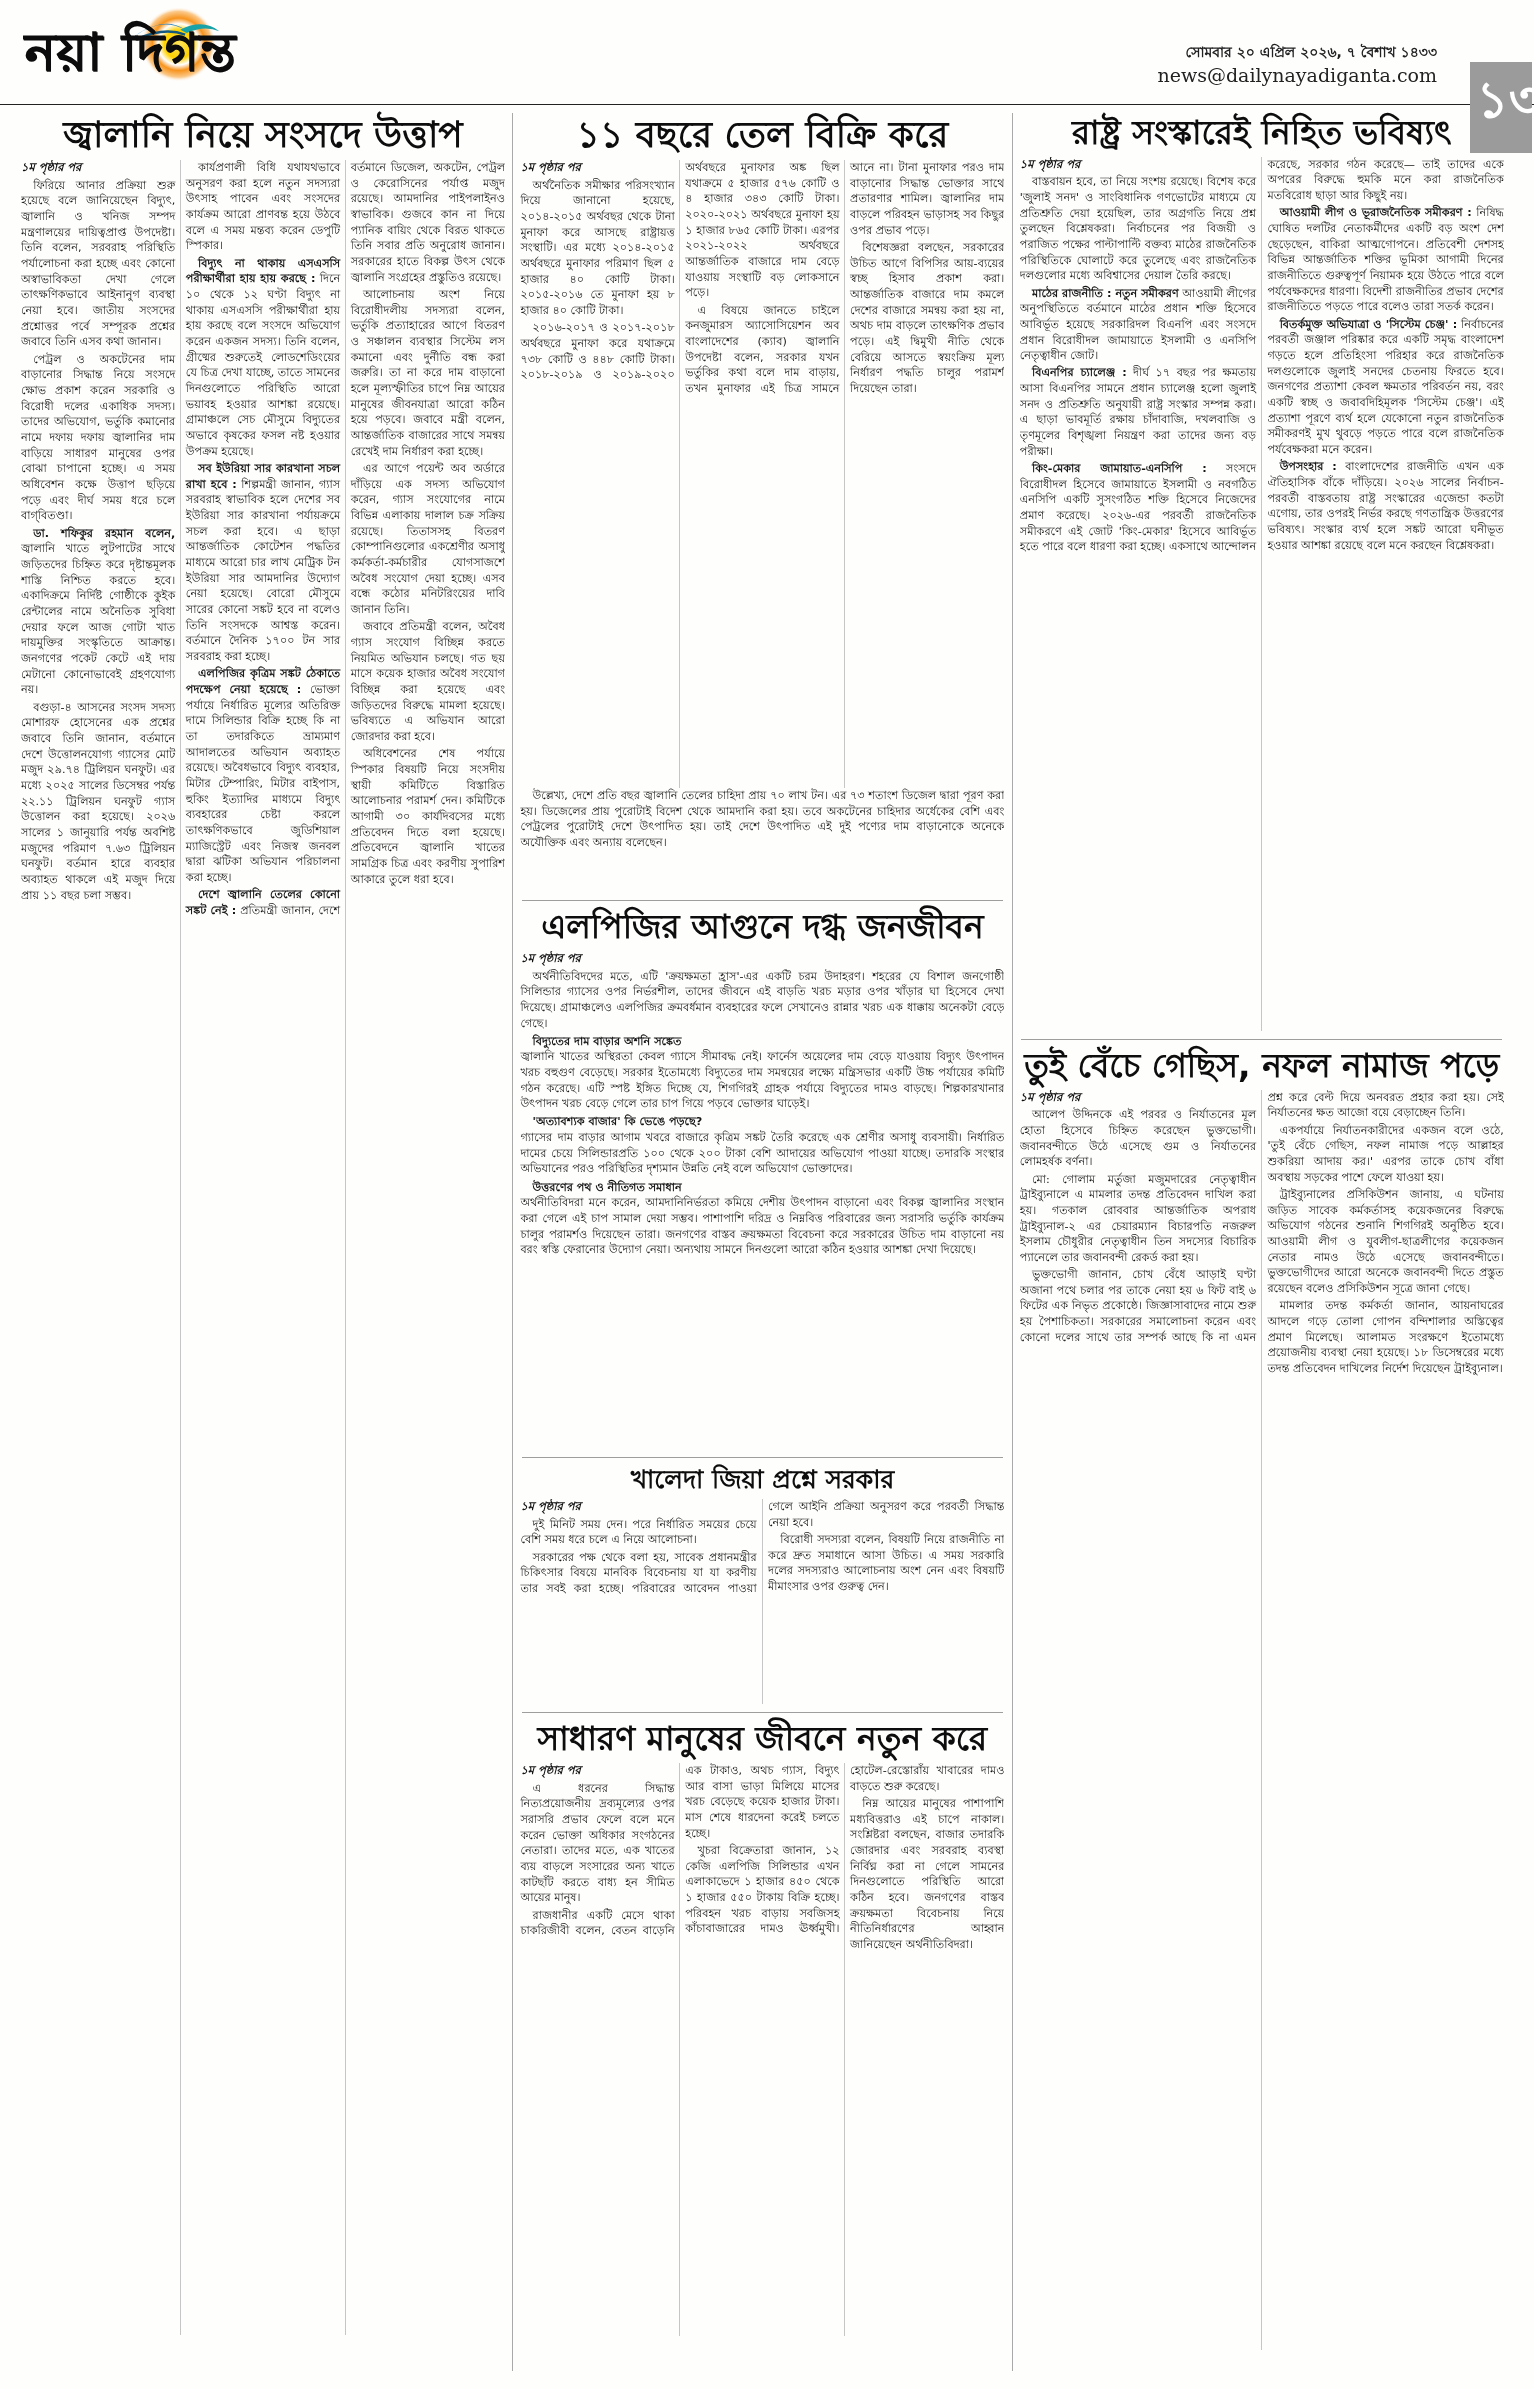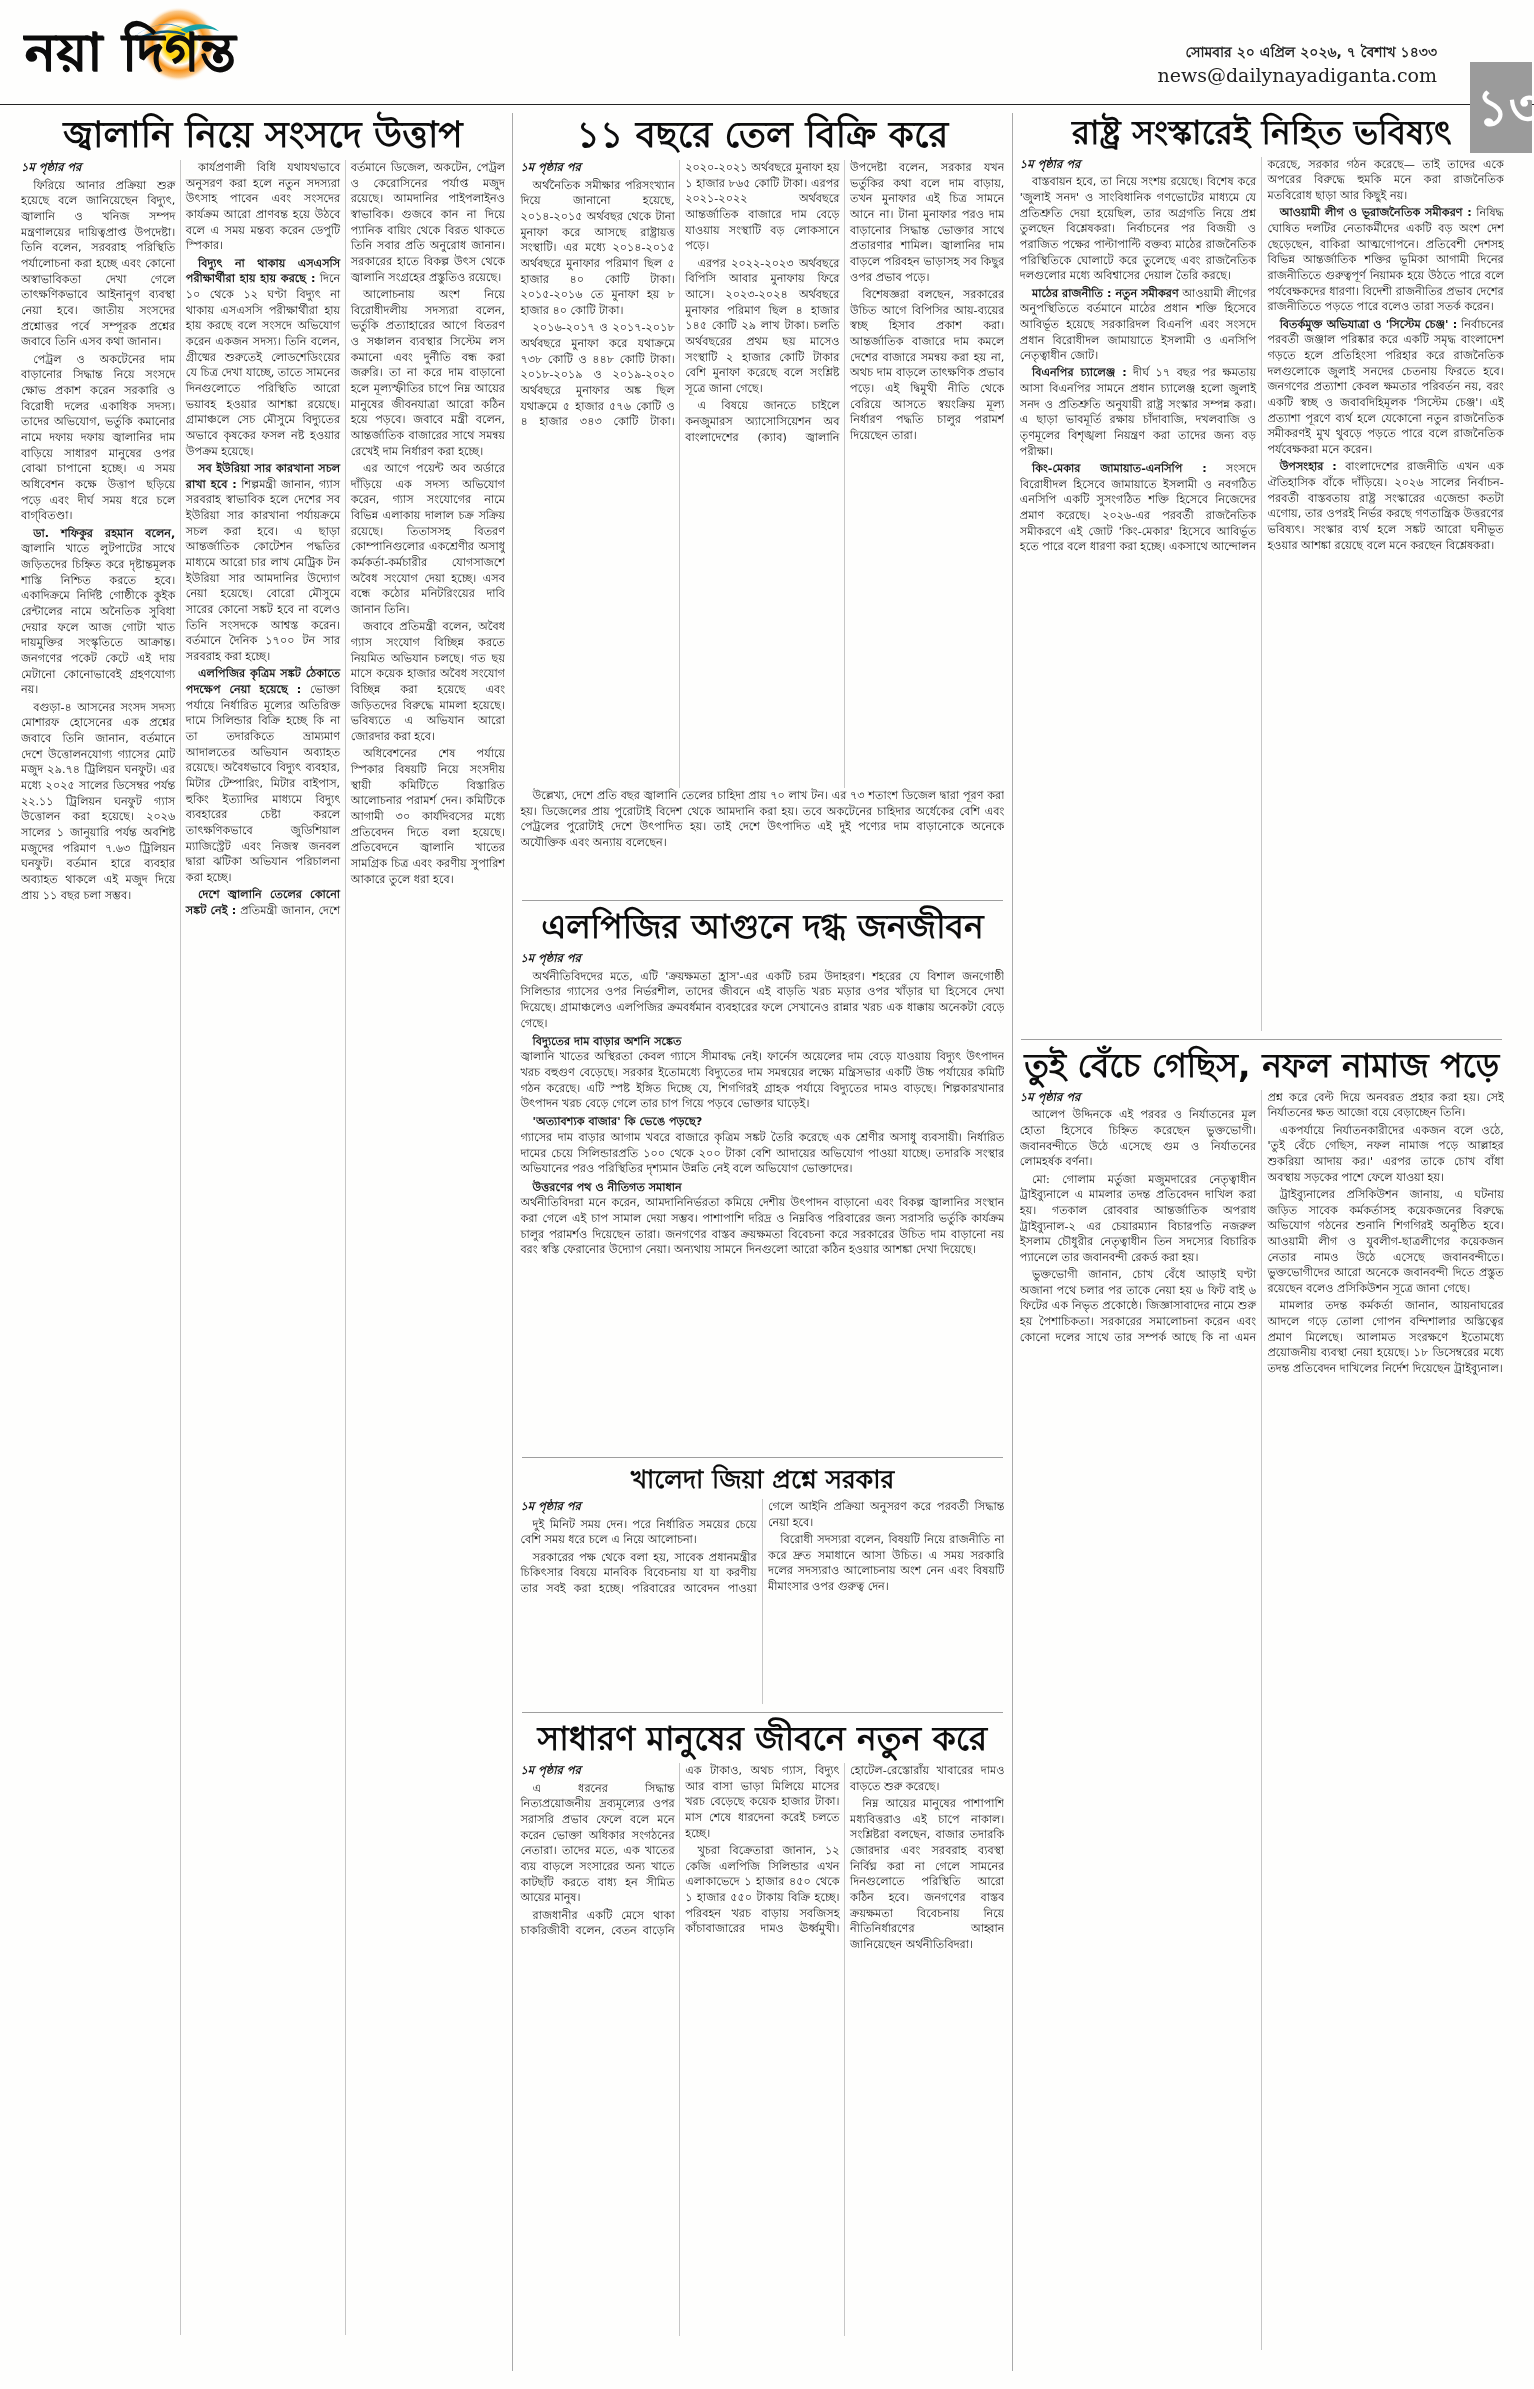--- a/index.html
+++ b/index.html
@@ -8,21 +8,21 @@
   
   .masthead{position:relative;height:104px;padding:0 23px;border-bottom:1.6px solid #222;}
   .logo{position:absolute;left:24.4px;top:6.5px;width:456px;height:91px;}
   .logo .sunwrap{position:absolute;left:104px;top:-4.9px;width:98px;height:96px;z-index:1;}
   .logo .word{position:relative;z-index:2;font-size:52px;font-weight:700;letter-spacing:0.8px;
               color:#0c0c0c;line-height:91px;text-shadow:0.8px 0.8px 0 #0c0c0c;}
   .dateblock{position:absolute;right:98px;top:42px;text-align:right;line-height:1.45;}
   .dateline{font-size:14px;font-weight:600;color:#222;display:block;}
   .email{font-size:19px;color:#222;display:block;font-family:"DejaVu Serif","Liberation Serif",serif;}
   .pagenumbox{position:absolute;right:3.3px;top:62px;width:46px;height:91px;background:#9b9b9b;
-              display:flex;align-items:flex-end;justify-content:center;z-index:5;padding-left:16px;}
+              display:flex;align-items:flex-start;justify-content:center;z-index:5;padding-left:16px;}
   .pagenum{color:#fff;font-size:50px;font-weight:700;font-family:"DejaVu Serif","Liberation Serif",serif;}
   
   .content{display:flex;gap:0;padding:3.3px 21px 13px;height:2263px;overflow:hidden;}
   .sec{flex:0 0 484px;max-width:484px;overflow:hidden;}
   .vsep{flex:0 0 0.8px;background:#a9a9a9;margin:4.9px 7.3px 0;}
   .hsep{border:none;border-top:0.8px solid #9e9e9e;margin:8.1px 1.6px;}
   
   h1.head{font-size:36px;line-height:1.12;font-weight:800;text-align:center;margin:6.5px 0 4.9px;color:#0d0d0d;}
   h1.head.md{font-size:33px;}
   h1.head.sm{font-size:25px;}
@@ -109,21 +109,20 @@
     <div class="vsep"></div>
 
     <section class="sec">
 
       <article>
         <h1 class="head">১১ বছরে তেল বিক্রি করে</h1>
         <div class="body cols3 h-oil">
           <p class="cont noind">১ম পৃষ্ঠার পর</p>
           <p>অর্থনৈতিক সমীক্ষার পরিসংখ্যান দিয়ে জানানো হয়েছে, ২০১৪-২০১৫ অর্থবছর থেকে টানা মুনাফা করে আসছে রাষ্ট্রায়ত্ত সংস্থাটি। এর মধ্যে ২০১৪-২০১৫ অর্থবছরে মুনাফার পরিমাণ ছিল ৫ হাজার ৪০ কোটি টাকা। ২০১৫-২০১৬ তে মুনাফা হয় ৮ হাজার ৪০ কোটি টাকা।</p>
           <p>২০১৬-২০১৭ ও ২০১৭-২০১৮ অর্থবছরে মুনাফা করে যথাক্রমে ৭৩৮ কোটি ও ৪৪৮ কোটি টাকা। ২০১৮-২০১৯ ও ২০১৯-২০২০ অর্থবছরে মুনাফার অঙ্ক ছিল যথাক্রমে ৫ হাজার ৫৭৬ কোটি ও ৪ হাজার ৩৪৩ কোটি টাকা। ২০২০-২০২১ অর্থবছরে মুনাফা হয় ১ হাজার ৮৬৫ কোটি টাকা। এরপর ২০২১-২০২২ অর্থবছরে আন্তর্জাতিক বাজারে দাম বেড়ে যাওয়ায় সংস্থাটি বড় লোকসানে পড়ে।</p>
-          <p>এরপর ২০২২-২০২৩ অর্থবছরে বিপিসি আবার মুনাফায় ফিরে আসে। ২০২৩-২০২৪ অর্থবছরে মুনাফার পরিমাণ ছিল ৪ হাজার ১৪৫ কোটি ২৯ লাখ টাকা। চলতি অর্থবছরের প্রথম ছয় মাসেও সংস্থাটি ২ হাজার কোটি টাকার বেশি মুনাফা করেছে বলে সংশ্লিষ্ট সূত্রে জানা গেছে।</p>
           <p>এ বিষয়ে জানতে চাইলে কনজুমারস অ্যাসোসিয়েশন অব বাংলাদেশের (ক্যাব) জ্বালানি উপদেষ্টা বলেন, সরকার যখন ভর্তুকির কথা বলে দাম বাড়ায়, তখন মুনাফার এই চিত্র সামনে আনে না। টানা মুনাফার পরও দাম বাড়ানোর সিদ্ধান্ত ভোক্তার সাথে প্রতারণার শামিল। জ্বালানির দাম বাড়লে পরিবহন ভাড়াসহ সব কিছুর ওপর প্রভাব পড়ে।</p>
           <p>বিশেষজ্ঞরা বলছেন, সরকারের উচিত আগে বিপিসির আয়-ব্যয়ের স্বচ্ছ হিসাব প্রকাশ করা। আন্তর্জাতিক বাজারে দাম কমলে দেশের বাজারে সমন্বয় করা হয় না, অথচ দাম বাড়লে তাৎক্ষণিক প্রভাব পড়ে। এই দ্বিমুখী নীতি থেকে বেরিয়ে আসতে স্বয়ংক্রিয় মূল্য নির্ধারণ পদ্ধতি চালুর পরামর্শ দিয়েছেন তারা।</p>
         </div>
         <div class="body wide h-oiltail">
           <p>উল্লেখ্য, দেশে প্রতি বছর জ্বালানি তেলের চাহিদা প্রায় ৭০ লাখ টন। এর ৭৩ শতাংশ ডিজেল দ্বারা পূরণ করা হয়। ডিজেলের প্রায় পুরোটাই বিদেশ থেকে আমদানি করা হয়। তবে অকটেনের চাহিদার অর্ধেকের বেশি এবং পেট্রলের পুরোটাই দেশে উৎপাদিত হয়। তাই দেশে উৎপাদিত এই দুই পণ্যের দাম বাড়ানোকে অনেকে অযৌক্তিক এবং অন্যায় বলেছেন।</p>
         </div>
       </article>
 
       <hr class="hsep">
 

